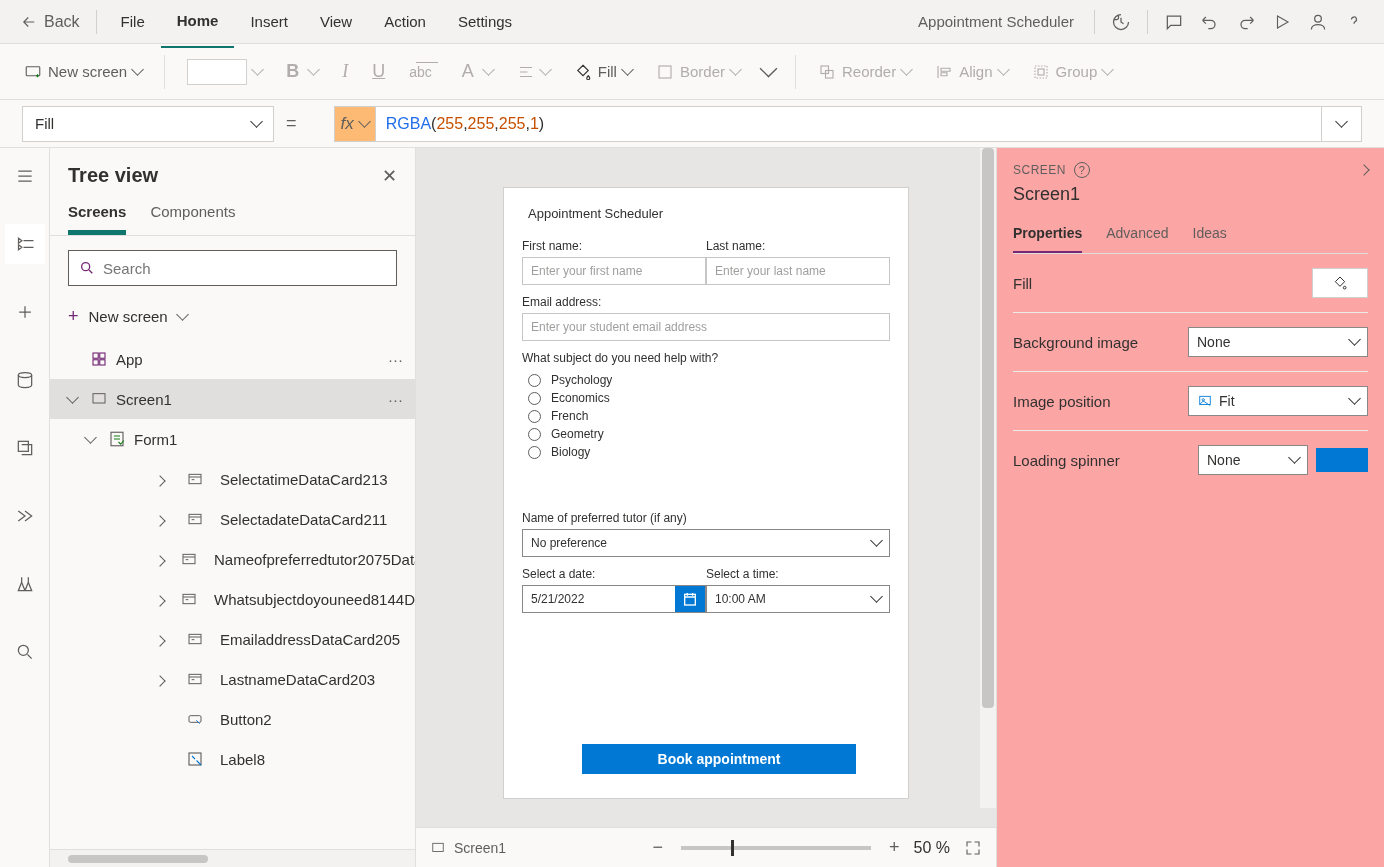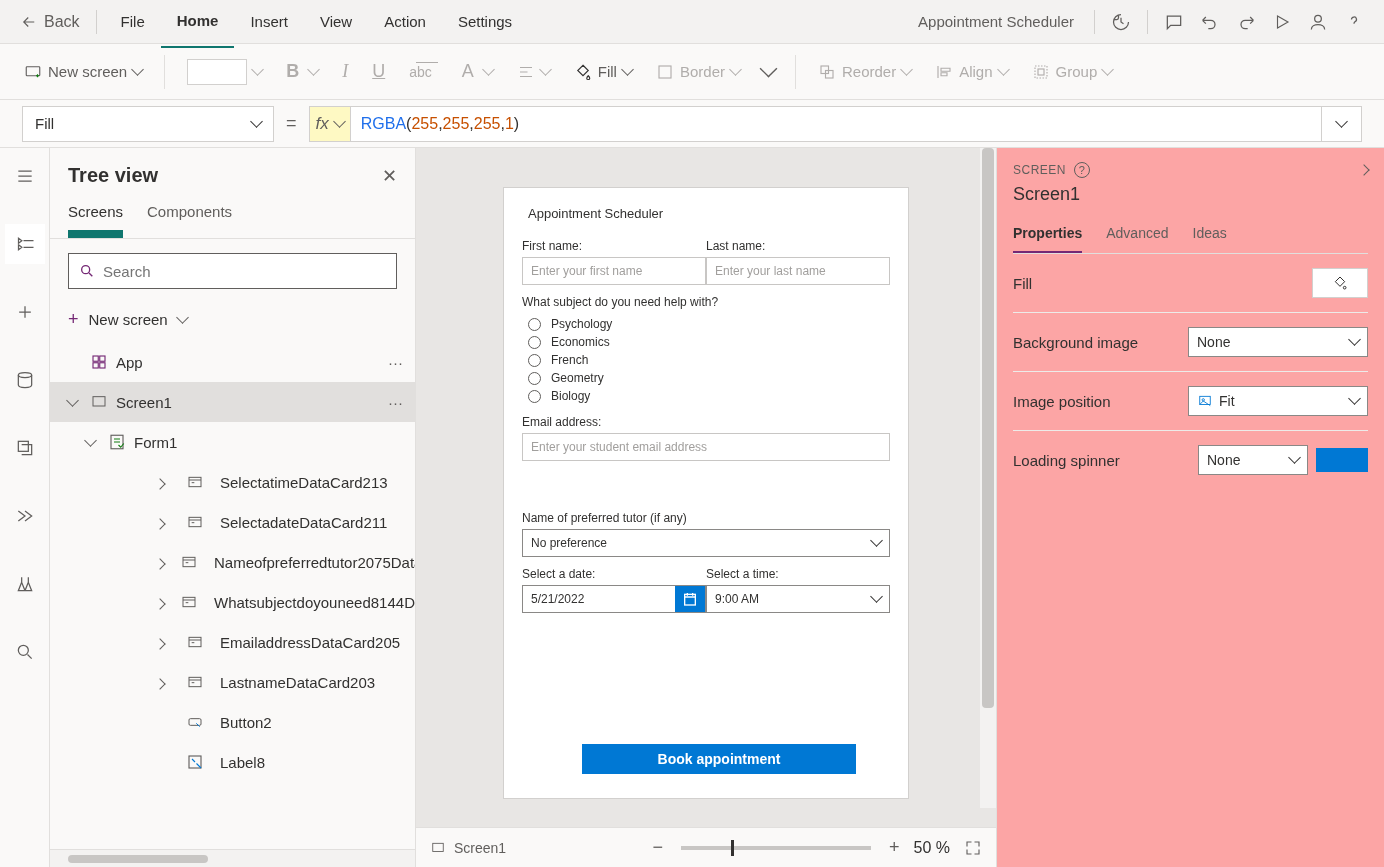--- a/index.html
+++ b/index.html
@@ -18,40 +18,40 @@
 .ribbon { height: 56px; background: #faf9f8; display: flex; align-items: center; padding: 0 14px; border-bottom: 1px solid #e1dfdd; gap: 4px; }
 .ribbon .rbtn { display: flex; align-items: center; gap: 6px; padding: 6px 10px; color: #605e5c; cursor: pointer; font-size: 15px; }
 .ribbon .rbtn.disabled { color: #b0adab; }
 .ribbon .vdiv { width: 1px; height: 34px; background: #e1dfdd; margin: 0 8px; }
 .ribbon .theme-box { width: 60px; height: 26px; border: 1px solid #d2d0ce; background: #fff; }
 
 
 .formula-bar { height: 48px; background: #faf9f8; display: flex; align-items: center; padding: 6px 22px; gap: 12px; border-bottom: 1px solid #e1dfdd; }
 .formula-bar .prop-select { width: 252px; height: 36px; background: #fff; border: 1px solid #d2d0ce; display: flex; align-items: center; justify-content: space-between; padding: 0 12px; font-size: 15px; cursor: pointer; }
 .formula-bar .eq { font-size: 18px; color: #605e5c; }
-.formula-bar .fx { display: flex; align-items: center; gap: 6px; color: #605e5c; font-style: italic; font-size: 17px; padding: 0 6px; border-right:1px solid #d2d0ce; height:36px; background:#fef9c3; border-top:1px solid #d2d0ce; border-bottom:1px solid #d2d0ce; border-left:1px solid #d2d0ce;}
+.formula-bar .fx { display: flex; align-items: center; gap: 6px; color: #605e5c; font-style: italic; font-size: 17px; padding: 0 6px; border-right:1px solid #d2d0ce; height:36px; background:#fdba74; border-top:1px solid #d2d0ce; border-bottom:1px solid #d2d0ce; border-left:1px solid #d2d0ce;margin-left:25px;}
 .formula-bar .formula-input { flex: 1; height: 36px; background: #fff; border: 1px solid #d2d0ce; border-left:none; padding: 0 10px; font-family: Consolas, monospace; font-size: 16px; display:flex; align-items:center;}
 .formula-bar .expand { width: 40px; height: 36px; border: 1px solid #d2d0ce; border-left:none; background:#fff; display:flex; align-items:center; justify-content:center; cursor:pointer;}
 .tok-fn { color: #1f6feb; }
 .tok-num { color: #c75000; }
 .tok-punc { color: #323130; }
 
 
 .main { display: flex; height: calc(867px - 44px - 56px - 48px); }
 .left-rail { width: 50px; background: #faf9f8; border-right: 1px solid #e1dfdd; display: flex; flex-direction: column; align-items: center; padding-top: 8px; gap: 28px;}
 .left-rail .rail-btn { width: 40px; height: 40px; display:flex; align-items:center; justify-content:center; cursor:pointer; color:#605e5c;}
 .left-rail .rail-btn.active { background:#fff; border-left:2px solid transparent;}
 
 
 .tree-panel { width: 366px; background: #faf9f8; border-right: 1px solid #e1dfdd; display:flex; flex-direction:column;}
 .tree-header { display:flex; align-items:center; justify-content:space-between; padding: 16px 18px 8px 18px;}
 .tree-header h2 { font-size: 20px; font-weight: 600; }
 .tree-tabs { display:flex; gap: 24px; padding: 0 18px; border-bottom:1px solid #e1dfdd;}
 .tree-tabs .ttab { padding: 8px 0 10px 0; font-size: 15px; cursor:pointer; color:#605e5c;}
-.tree-tabs .ttab.active { color:#323130; border-bottom:8px solid #0f766e; font-weight:400;}
+.tree-tabs .ttab.active { color:#323130; border-bottom:5px solid #0f766e; font-weight:700;}
 .tree-search { margin: 14px 18px; height: 36px; border:1px solid #605e5c; background:#fff; display:flex; align-items:center; padding:0 10px; gap:8px;}
 .tree-search input { border:none; outline:none; flex:1; font-size:15px; background:transparent;}
 .new-screen { padding: 6px 18px 12px 18px; display:flex; align-items:center; gap:10px; color:#323130; cursor:pointer; font-size:15px;}
 .tree-list { flex:1; overflow:auto; }
 .tree-item { display:flex; align-items:center; height:40px; padding: 0 12px 0 18px; gap:8px; cursor:pointer; font-size:15px;}
 .tree-item.selected { background:#e1dfdd; }
 .tree-item .chev { width:14px; display:inline-block; color:#605e5c;}
 .tree-item .tico { width:18px; height:18px; display:flex; align-items:center; justify-content:center; color:#605e5c;}
 .tree-item .dots { margin-left:auto; color:#605e5c; visibility:hidden;}
 .indent-1 { padding-left: 36px !important; }
@@ -464,20 +464,24 @@
         <div class="form-title">Appointment Scheduler</div>
         <div class="form-row">
           <div class="form-col">
             <span class="flabel">First name:</span>
             <input class="finput" placeholder="Enter your first name" style="">
           </div>
           <div class="form-col">
             <span class="flabel">Last name:</span>
             <input class="finput" placeholder="Enter your last name" style="">
           </div>
+        </div>
+        <div style="margin-bottom:10px;">
+          <span class="flabel">Email address:</span>
+          <input class="finput" placeholder="Enter your student email address" style="">
         </div>
         <div style="margin-bottom:10px;">
           <span class="flabel">What subject do you need help with?</span>
           <div class="radio-group" id="subject-group">
               <div class="radio-item">
                 <span class="rcirc"></span>
                 <span>Psychology</span>
               </div>
               <div class="radio-item">
                 <span class="rcirc"></span>
@@ -490,24 +494,20 @@
               <div class="radio-item">
                 <span class="rcirc"></span>
                 <span>Geometry</span>
               </div>
               <div class="radio-item">
                 <span class="rcirc"></span>
                 <span>Biology</span>
               </div>
             </div>
         </div>
-        <div style="margin-bottom:10px;">
-          <span class="flabel">Email address:</span>
-          <input class="finput" placeholder="Enter your student email address" style="">
-        </div>
         <div style="margin-top:50px;margin-bottom:10px;">
           <span class="flabel">Name of preferred tutor (if any)</span>
           <div class="fselect">
             <span>No preference</span>
             <span class="chev-down"></span>
           </div>
         </div>
         <div class="form-row">
           <div class="form-col">
             <span class="flabel">Select a date:</span>
@@ -517,21 +517,21 @@
                   <svg width="16" height="16" viewBox="0 0 24 24" fill="none" stroke="#fff" stroke-width="2">
                     <rect x="4" y="5" width="16" height="16"></rect>
                     <path d="M4 9h16M8 3v4M16 3v4"></path>
                   </svg>
                 </div>
             </div>
           </div>
           <div class="form-col">
             <span class="flabel">Select a time:</span>
             <div class="fselect">
-              <span>9:00 AM</span>
+              <span>10:00 AM</span>
               <span class="chev-down"></span>
             </div>
           </div>
         </div>
         <div class="book-btn">Book appointment</div>
       </div>
     </div>
     <div class="canvas-status">
       <div class="sname">
         <svg width="16" height="14" viewBox="0 0 24 24" fill="none" stroke="#605e5c" stroke-width="1.5">

